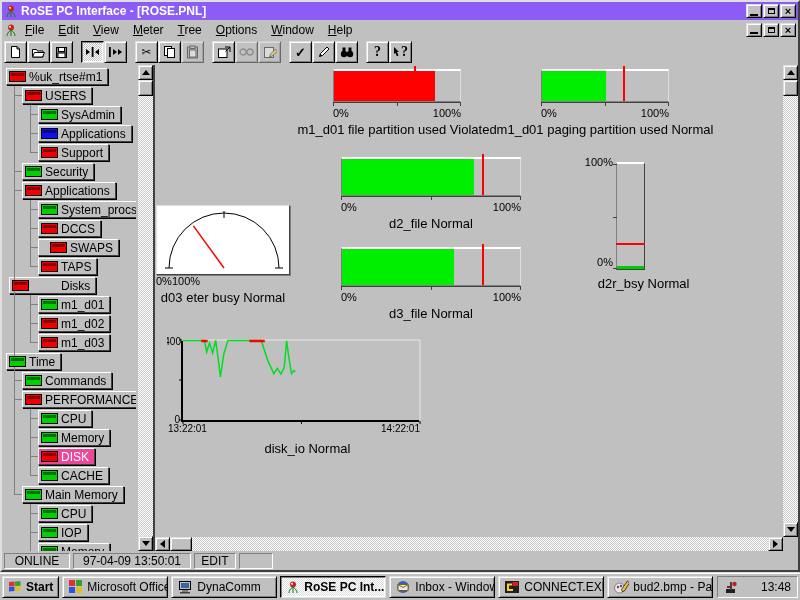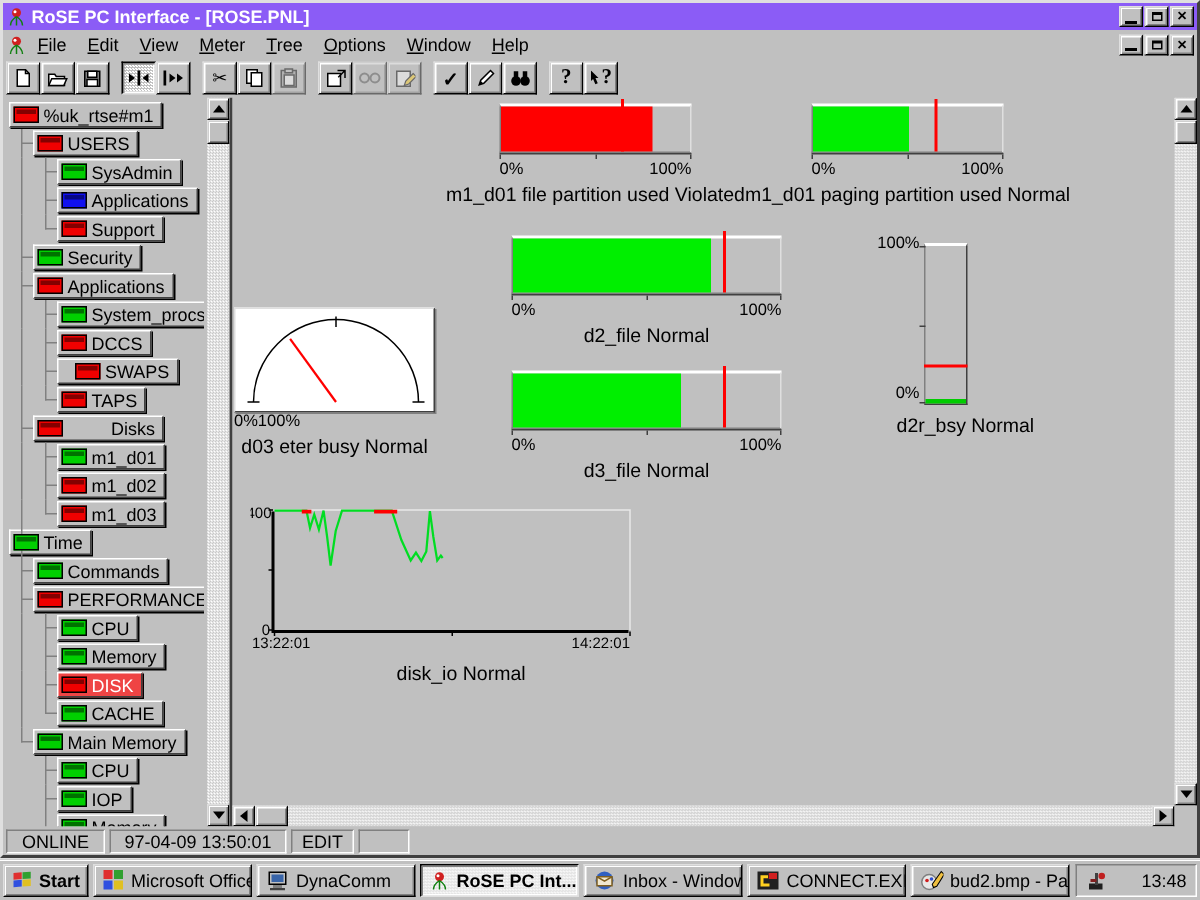--- a/index.html
+++ b/index.html
@@ -32,21 +32,21 @@
   .tb.disabled { opacity:.45; }
   .qm { font-family:"Liberation Serif", serif; font-weight:bold; font-size:14px; }
   
   .content { flex:1 1 auto; display:flex; overflow:hidden; position:relative; }
   .treepanel { width:153px; flex:0 0 auto; position:relative; border-right:2px solid #404040; overflow:hidden; }
   .tree-rows { position:absolute; left:0; top:2px; right:17px; bottom:0; overflow:hidden; }
   .tree-row { height:19px; position:relative; display:flex; align-items:center; }
   .tree-btn { height:17px; display:inline-flex; align-items:center; gap:3px; padding:0 5px 0 2px;
     background:#c0c0c0; border:1px solid; border-color:#fff #404040 #404040 #fff;
     box-shadow:1px 1px 0 #000; white-space:nowrap; font-size:12px; }
-  .tree-btn.selected { background:#ef4444; color:#fff; }
+  .tree-btn.selected { background:#ec4899; color:#fff; }
   .micon { width:17px; height:11px; border:1px solid #000; position:relative; flex:0 0 auto; }
   .micon::after { content:""; position:absolute; left:1px; top:1px; right:1px; height:3px; background:rgba(0,0,0,.45); }
   .micon.red { background:#f00000; } .micon.green { background:#00d000; } .micon.blue { background:#1010f0; }
   .guide { position:absolute; width:1px; background:#808080; }
   .stub { position:absolute; height:1px; background:#808080; }
   
   .dither { background-image:repeating-conic-gradient(#fff 0 25%, #c8c8c8 0 50%); background-size:2px 2px; }
   .vsb { position:absolute; width:15px; top:0; bottom:0; }
   .tree-vsb { right:0; }
   .main-vsb { right:0; top:0; bottom:14px; }
@@ -401,21 +401,21 @@
             <i class="guide" style="left: 28px; top: 0px; height: 10px;"></i>
             <i class="stub" style="left: 28px; width: 8px; top: 9px;"></i>
             <span class="tree-btn" style="margin-left: 36px;">
               <span class="micon red"></span>
               <span>TAPS</span>
             </span>
           </div>
           <div class="tree-row">
             <i class="guide" style="left: 12px; top: 0px; height: 19px;"></i>
             <i class="stub" style="left: 12px; width: 8px; top: 9px;"></i>
-            <span class="tree-btn" style="margin-left: 20px; gap: 32px;">
+            <span class="tree-btn" style="margin-left: 7px; gap: 32px;">
               <span class="micon red"></span>
               <span>Disks</span>
             </span>
           </div>
           <div class="tree-row">
             <i class="guide" style="left: 12px; top: 0px; height: 19px;"></i>
             <i class="guide" style="left: 28px; top: 0px; height: 19px;"></i>
             <i class="stub" style="left: 28px; width: 8px; top: 9px;"></i>
             <span class="tree-btn" style="margin-left: 36px;">
               <span class="micon green"></span>

